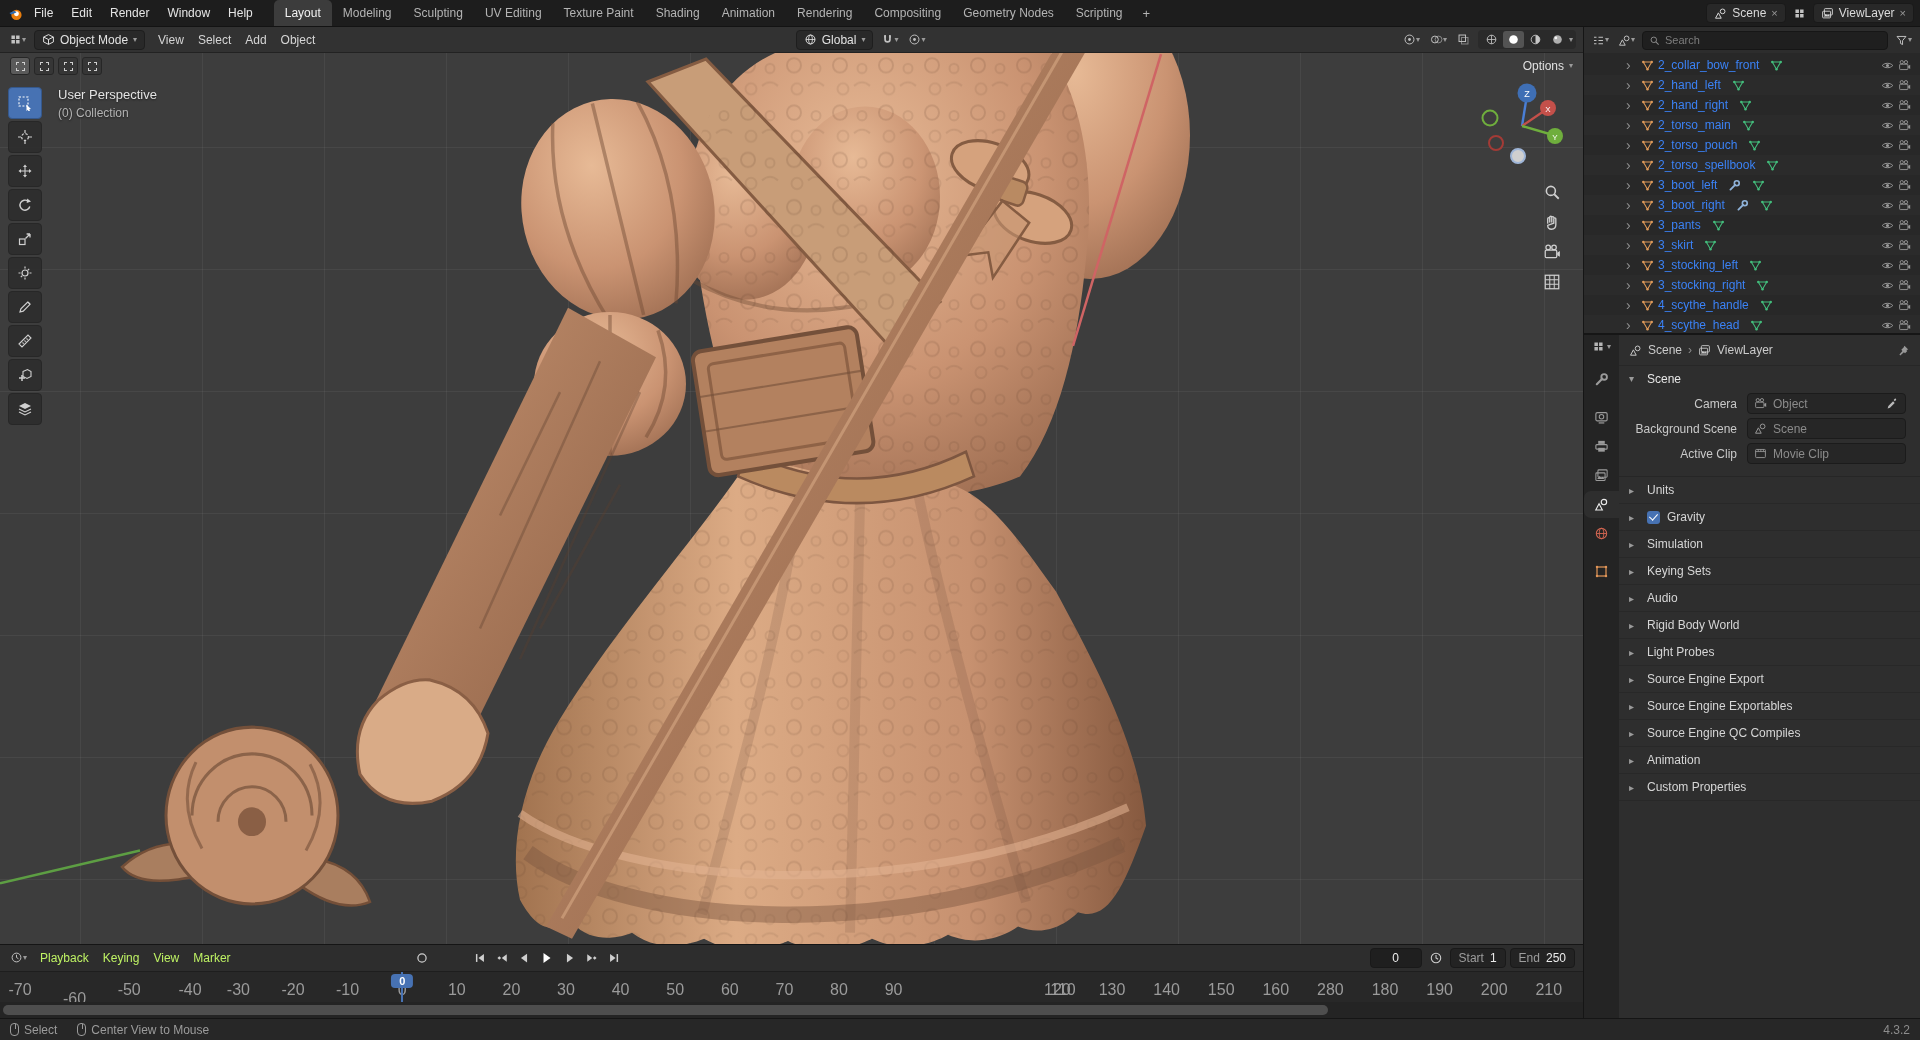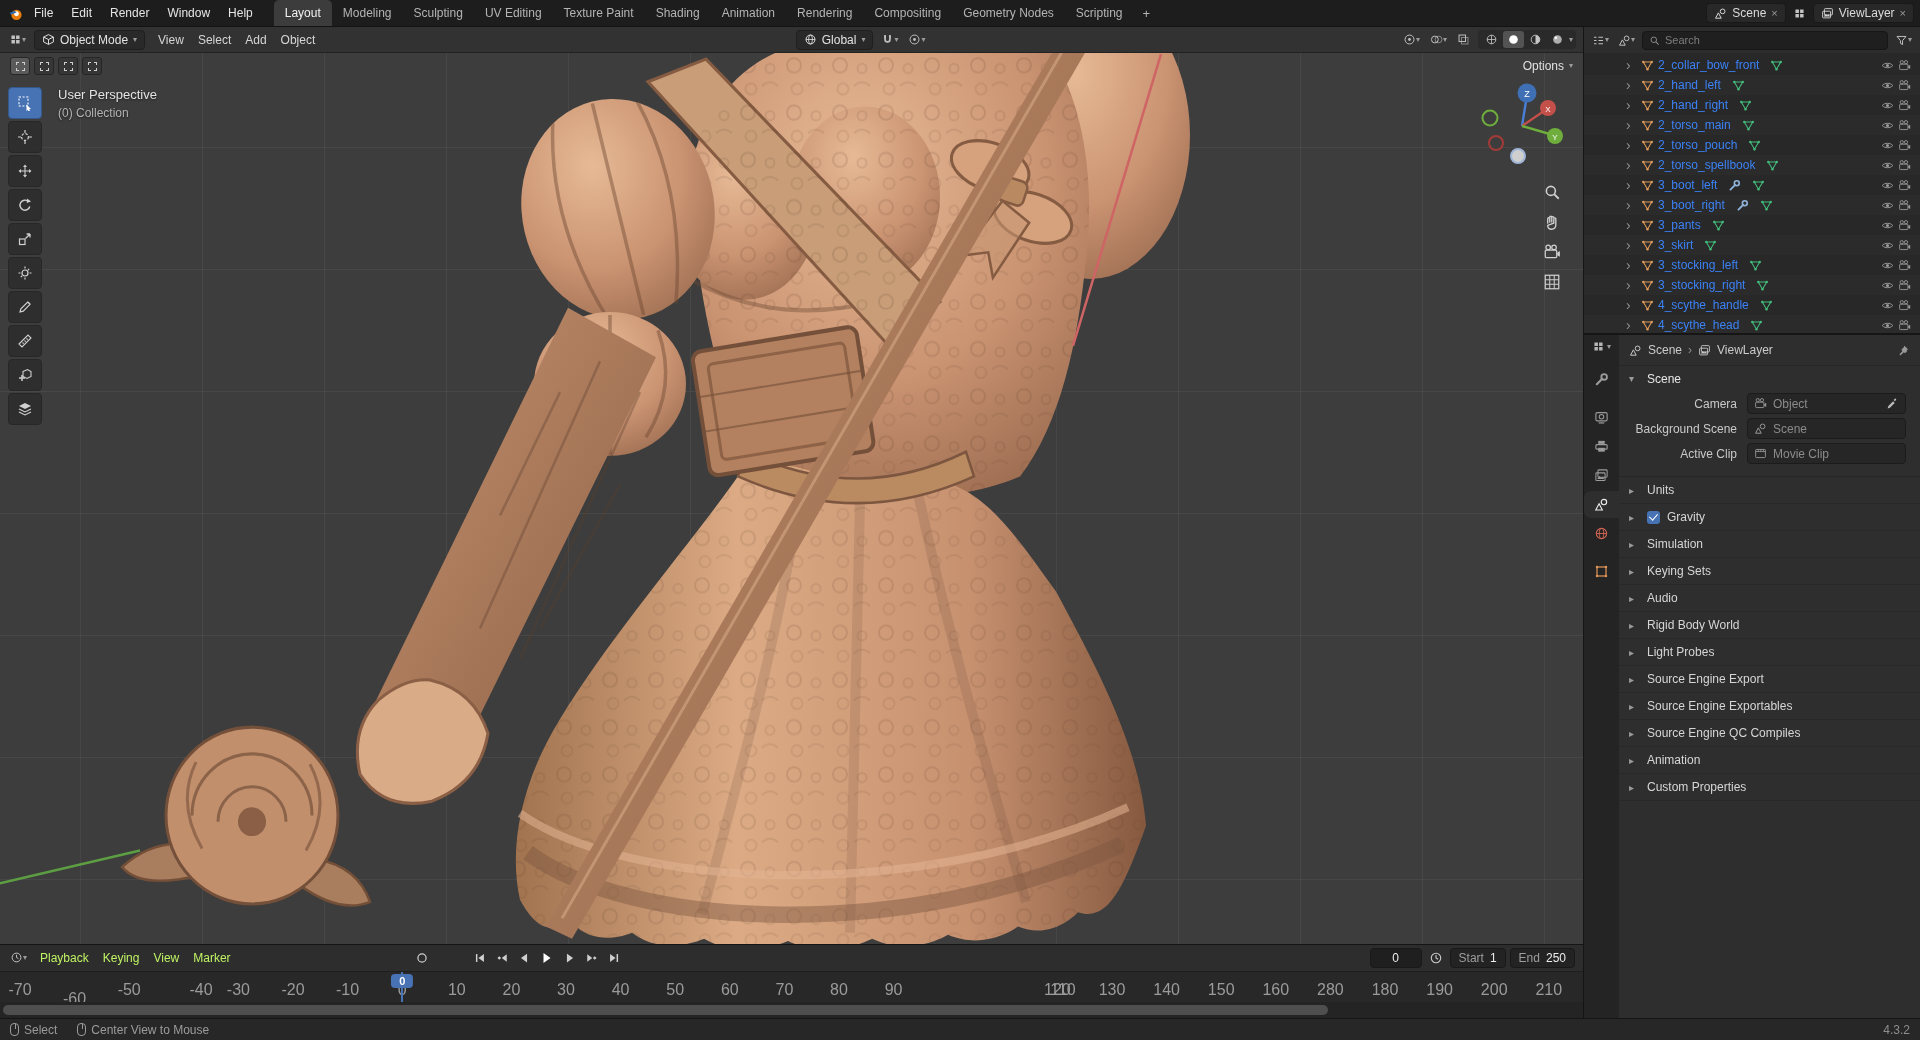--- a/index.html
+++ b/index.html
@@ -745,21 +745,21 @@
           </div>
           <div class="fld">
             <span class="lab">End</span>
             <span class="val">250</span>
           </div>
         </div>
         <div id="ruler" class="tl-ruler">
             <span class="tick" style="left: 20px;">-70</span>
             <span class="tick" style="left: 74.6px; margin-top: 9px;">-60</span>
             <span class="tick" style="left: 129.2px;">-50</span>
-            <span class="tick" style="left: 201px;">-40</span>
+            <span class="tick" style="left: 190px;">-40</span>
             <span class="tick" style="left: 238.4px;">-30</span>
             <span class="tick" style="left: 293px;">-20</span>
             <span class="tick" style="left: 347.6px;">-10</span>
             <span class="tick" style="left: 402.2px;">0</span>
             <span class="tick" style="left: 456.8px;">10</span>
             <span class="tick" style="left: 511.4px;">20</span>
             <span class="tick" style="left: 566px;">30</span>
             <span class="tick" style="left: 620.6px;">40</span>
             <span class="tick" style="left: 675.2px;">50</span>
             <span class="tick" style="left: 729.8px;">60</span>

